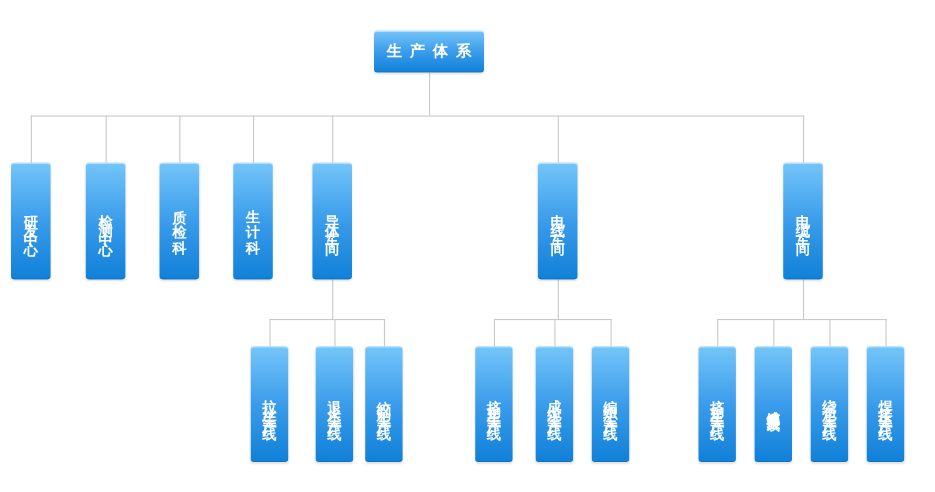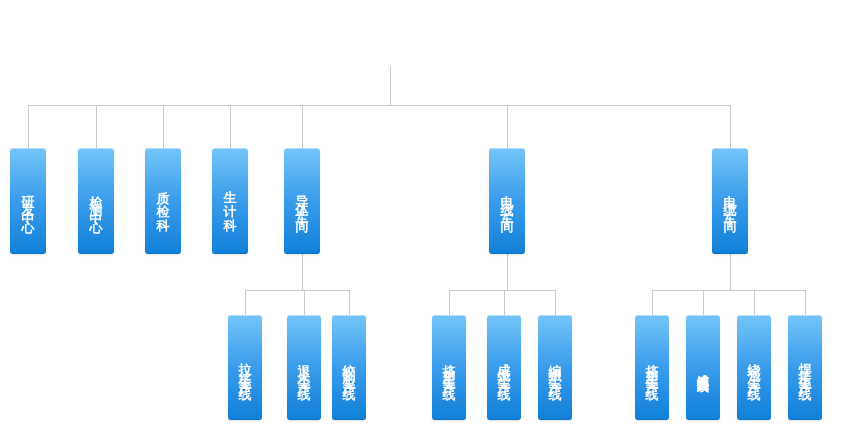--- a/index.html
+++ b/index.html
@@ -58,20 +58,21 @@
   <div class="vl" style="left:504px;top:290px;height:25px;"></div>
   <div class="vl" style="left:555px;top:290px;height:25px;"></div>
 
   <div class="vl" style="left:730px;top:254px;height:36px;"></div>
   <div class="hl" style="left:652px;top:290px;width:154px;"></div>
   <div class="vl" style="left:652px;top:290px;height:25px;"></div>
   <div class="vl" style="left:703px;top:290px;height:25px;"></div>
   <div class="vl" style="left:754px;top:290px;height:25px;"></div>
   <div class="vl" style="left:805px;top:290px;height:25px;"></div>
 
+  <div class="box root-box">生产体系</div>
 
   <div class="box l2" style="left:10px;">
     <span class="vtext chars4">研发中心</span>
   </div>
   <div class="box l2" style="left:78px;">
     <span class="vtext chars4">检测中心</span>
   </div>
   <div class="box l2" style="left:145px;">
     <span class="vtext chars3">质检科</span>
   </div>

